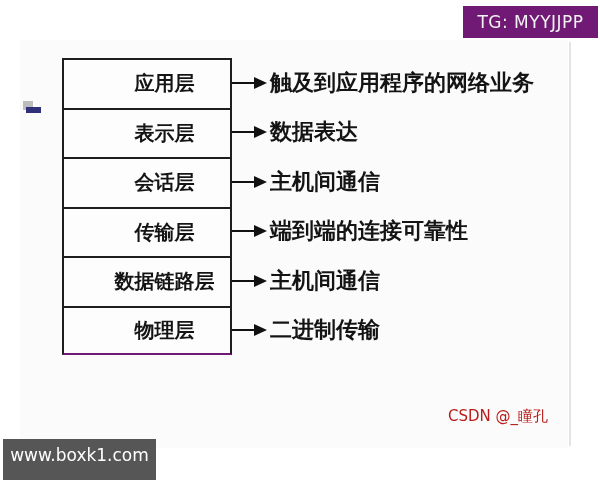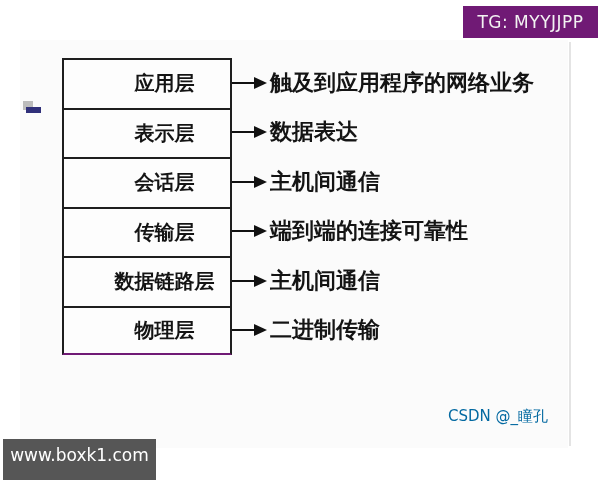--- a/index.html
+++ b/index.html
@@ -41,21 +41,21 @@
     width: 153px; height: 46px;
     background: #565656;
     color: #ffffff;
     font-size: 17px;
     line-height: 33px;
     text-align: center;
   }
   .watermark {
     position: absolute;
     right: 52px; top: 407px;
-    color: #0369a1;
+    color: #b91c1c;
     font-size: 15px;
     white-space: nowrap;
   }
   .cursor-mark { position: absolute; left: 23px; top: 101px; width: 18px; height: 12px; }
   .cursor-mark .gray-part {
     position: absolute; left: 0; top: 0;
     width: 10px; height: 9px; background: #bcbcbc;
   }
   .cursor-mark .navy-part {
     position: absolute; left: 3px; top: 6px;

